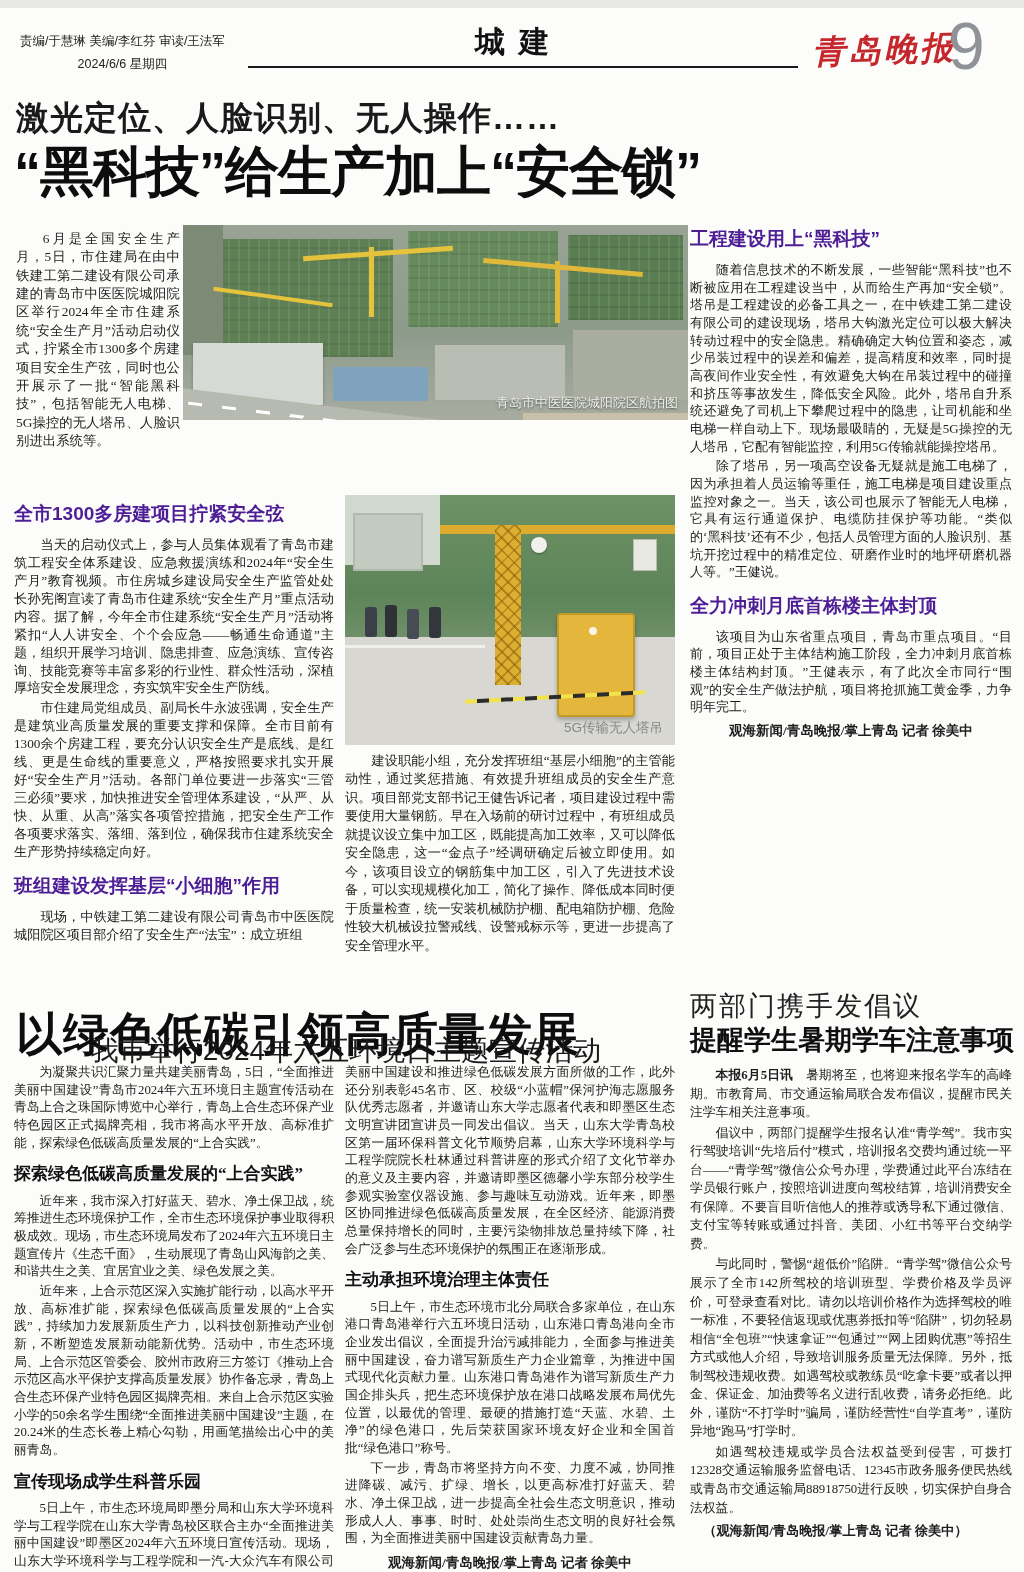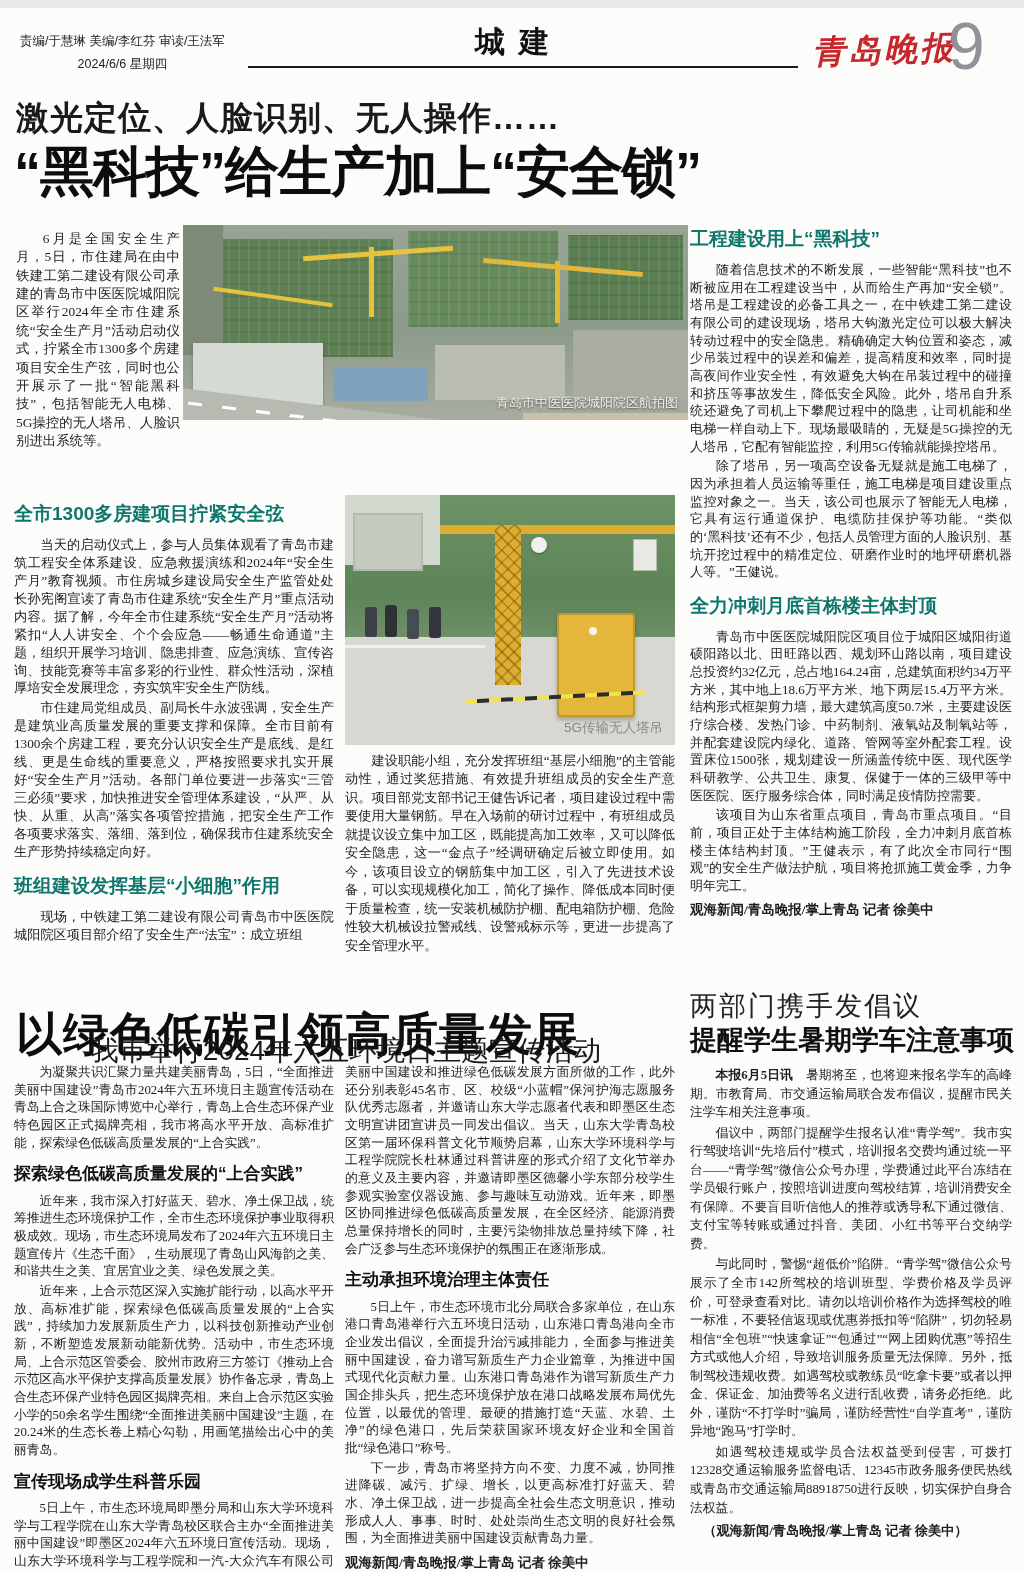--- a/index.html
+++ b/index.html
@@ -19,25 +19,25 @@
 
   
   .kicker{top:88px;left:16px;width:990px;font-family:"Liberation Sans",sans-serif;font-weight:600;
           font-size:33px;color:#1a1a1a;letter-spacing:1px;}
   .headline1{top:128px;left:14px;width:1000px;font-family:"Liberation Sans",sans-serif;font-weight:900;
              font-size:54px;letter-spacing:-1px;color:#0d0d0d;}
 
   
   .bodytxt{font-size:13.2px;line-height:1.38;text-align:justify;}
   .bodytxt p{margin:0 0 2px 0;text-indent:2em;}
-  .sechead{font-family:"Liberation Sans",sans-serif;font-weight:700;font-size:19px;color:#0f766e;
+  .sechead{font-family:"Liberation Sans",sans-serif;font-weight:700;font-size:19px;color:#4c1d95;
            margin:0 0 9px 0;}
-  .sechead2{font-family:Liberation Sans, sans-serif;font-weight:700;font-size:17px;color:#111;
+  .sechead2{font-family:Liberation Serif, serif;font-weight:700;font-size:17px;color:#111;
             margin:10px 0 7px 0;}
-  .byline{font-weight:700;font-size:13.5px;margin-top:6px;}
+  .byline{font-weight:700;text-align:center;font-size:13.5px;margin-top:6px;}
 
   .introcol{top:222px;left:16px;width:164px;height:248px;font-size:13.4px;line-height:1.37;
             text-align:justify;}
   .introcol p{margin:0;text-indent:2em;}
 
   .leftcol{top:493px;left:14px;width:320px;line-height:1.36;}
   .midcol{top:744px;left:345px;width:330px;line-height:1.40;}
   .rightcol{top:218px;left:690px;width:322px;line-height:1.36;font-size:13px;}
 
   
@@ -110,21 +110,20 @@
     <div class="abs" style="left:372px;top:36px;width:5px;height:62px;background:#e0b83a;"></div>
     <div class="abs" style="left:30px;top:70px;width:120px;height:4px;background:#e6c33c;transform:rotate(8deg);"></div>
     <div class="ph-cap1">青岛市中医医院城阳院区航拍图</div>
   </div>
 
   <div class="abs rightcol bodytxt">
     <h3 class="sechead">工程建设用上“黑科技”</h3>
     <p>随着信息技术的不断发展，一些智能“黑科技”也不断被应用在工程建设当中，从而给生产再加“安全锁”。塔吊是工程建设的必备工具之一，在中铁建工第二建设有限公司的建设现场，塔吊大钩激光定位可以极大解决转动过程中的安全隐患。精确确定大钩位置和姿态，减少吊装过程中的误差和偏差，提高精度和效率，同时提高夜间作业安全性，有效避免大钩在吊装过程中的碰撞和挤压等事故发生，降低安全风险。此外，塔吊自升系统还避免了司机上下攀爬过程中的隐患，让司机能和坐电梯一样自动上下。现场最吸睛的，无疑是5G操控的无人塔吊，它配有智能监控，利用5G传输就能操控塔吊。</p>
     <p>除了塔吊，另一项高空设备无疑就是施工电梯了，因为承担着人员运输等重任，施工电梯是项目建设重点监控对象之一。当天，该公司也展示了智能无人电梯，它具有运行通道保护、电缆防挂保护等功能。“类似的‘黑科技’还有不少，包括人员管理方面的人脸识别、基坑开挖过程中的精准定位、研磨作业时的地坪研磨机器人等。”王健说。</p>
     <h3 class="sechead" style="margin-top:12px;">全力冲刺月底首栋楼主体封顶</h3>
-    <p>青岛市中医医院城阳院区项目位于城阳区城阳街道硕阳路以北、田旺路以西、规划环山路以南，项目建设总投资约32亿元，总占地164.24亩，总建筑面积约34万平方米，其中地上18.6万平方米、地下两层15.4万平方米。结构形式框架剪力墙，最大建筑高度50.7米，主要建设医疗综合楼、发热门诊、中药制剂、液氧站及制氧站等，并配套建设院内绿化、道路、管网等室外配套工程。设置床位1500张，规划建设一所涵盖传统中医、现代医学科研教学、公共卫生、康复、保健于一体的三级甲等中医医院、医疗服务综合体，同时满足疫情防控需要。</p>
     <p>该项目为山东省重点项目，青岛市重点项目。“目前，项目正处于主体结构施工阶段，全力冲刺月底首栋楼主体结构封顶。”王健表示，有了此次全市同行“围观”的安全生产做法护航，项目将抢抓施工黄金季，力争明年完工。</p>
     <div class="byline">观海新闻/青岛晚报/掌上青岛 记者 徐美中</div>
   </div>
 
   <div class="abs leftcol bodytxt">
     <h3 class="sechead">全市1300多房建项目拧紧安全弦</h3>
     <p>当天的启动仪式上，参与人员集体观看了青岛市建筑工程安全体系建设、应急救援演练和2024年“安全生产月”教育视频。市住房城乡建设局安全生产监管处处长孙宪阁宣读了青岛市住建系统“安全生产月”重点活动内容。据了解，今年全市住建系统“安全生产月”活动将紧扣“人人讲安全、个个会应急——畅通生命通道”主题，组织开展学习培训、隐患排查、应急演练、宣传咨询、技能竞赛等丰富多彩的行业性、群众性活动，深植厚培安全发展理念，夯实筑牢安全生产防线。</p>
     <p>市住建局党组成员、副局长牛永波强调，安全生产是建筑业高质量发展的重要支撑和保障。全市目前有1300余个房建工程，要充分认识安全生产是底线、是红线、更是生命线的重要意义，严格按照要求扎实开展好“安全生产月”活动。各部门单位要进一步落实“三管三必须”要求，加快推进安全管理体系建设，“从严、从快、从重、从高”落实各项管控措施，把安全生产工作各项要求落实、落细、落到位，确保我市住建系统安全生产形势持续稳定向好。</p>
     <h3 class="sechead" style="margin-top:12px;">班组建设发挥基层“小细胞”作用</h3>
     <p>现场，中铁建工第二建设有限公司青岛市中医医院城阳院区项目部介绍了安全生产“法宝”：成立班组</p>

